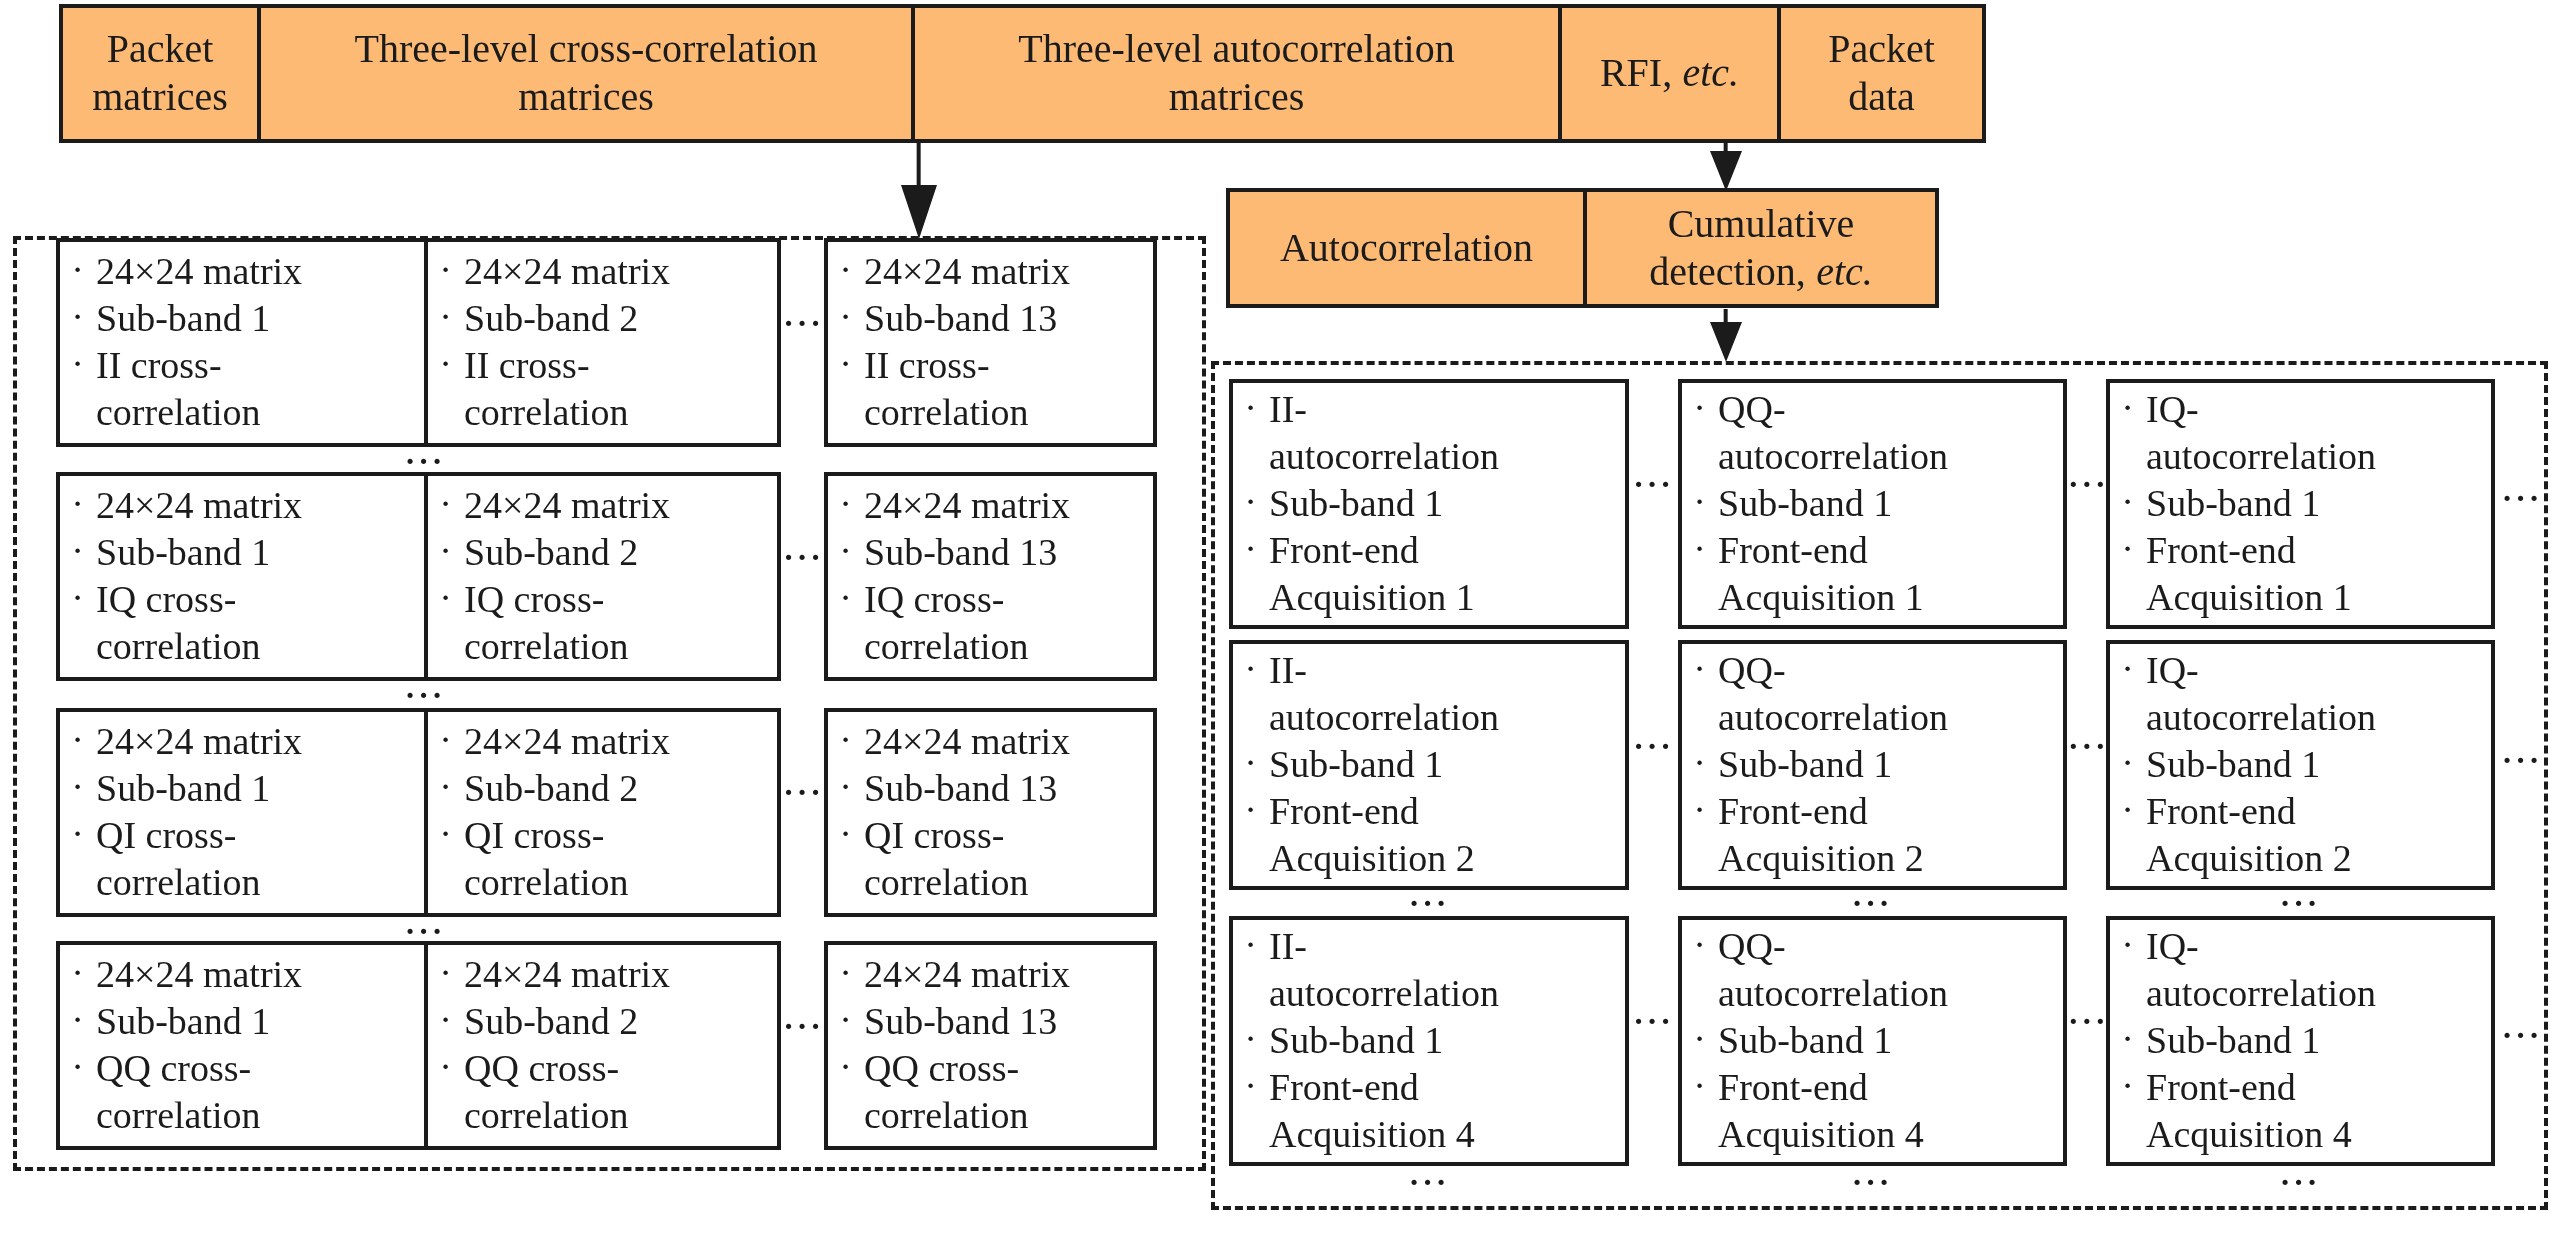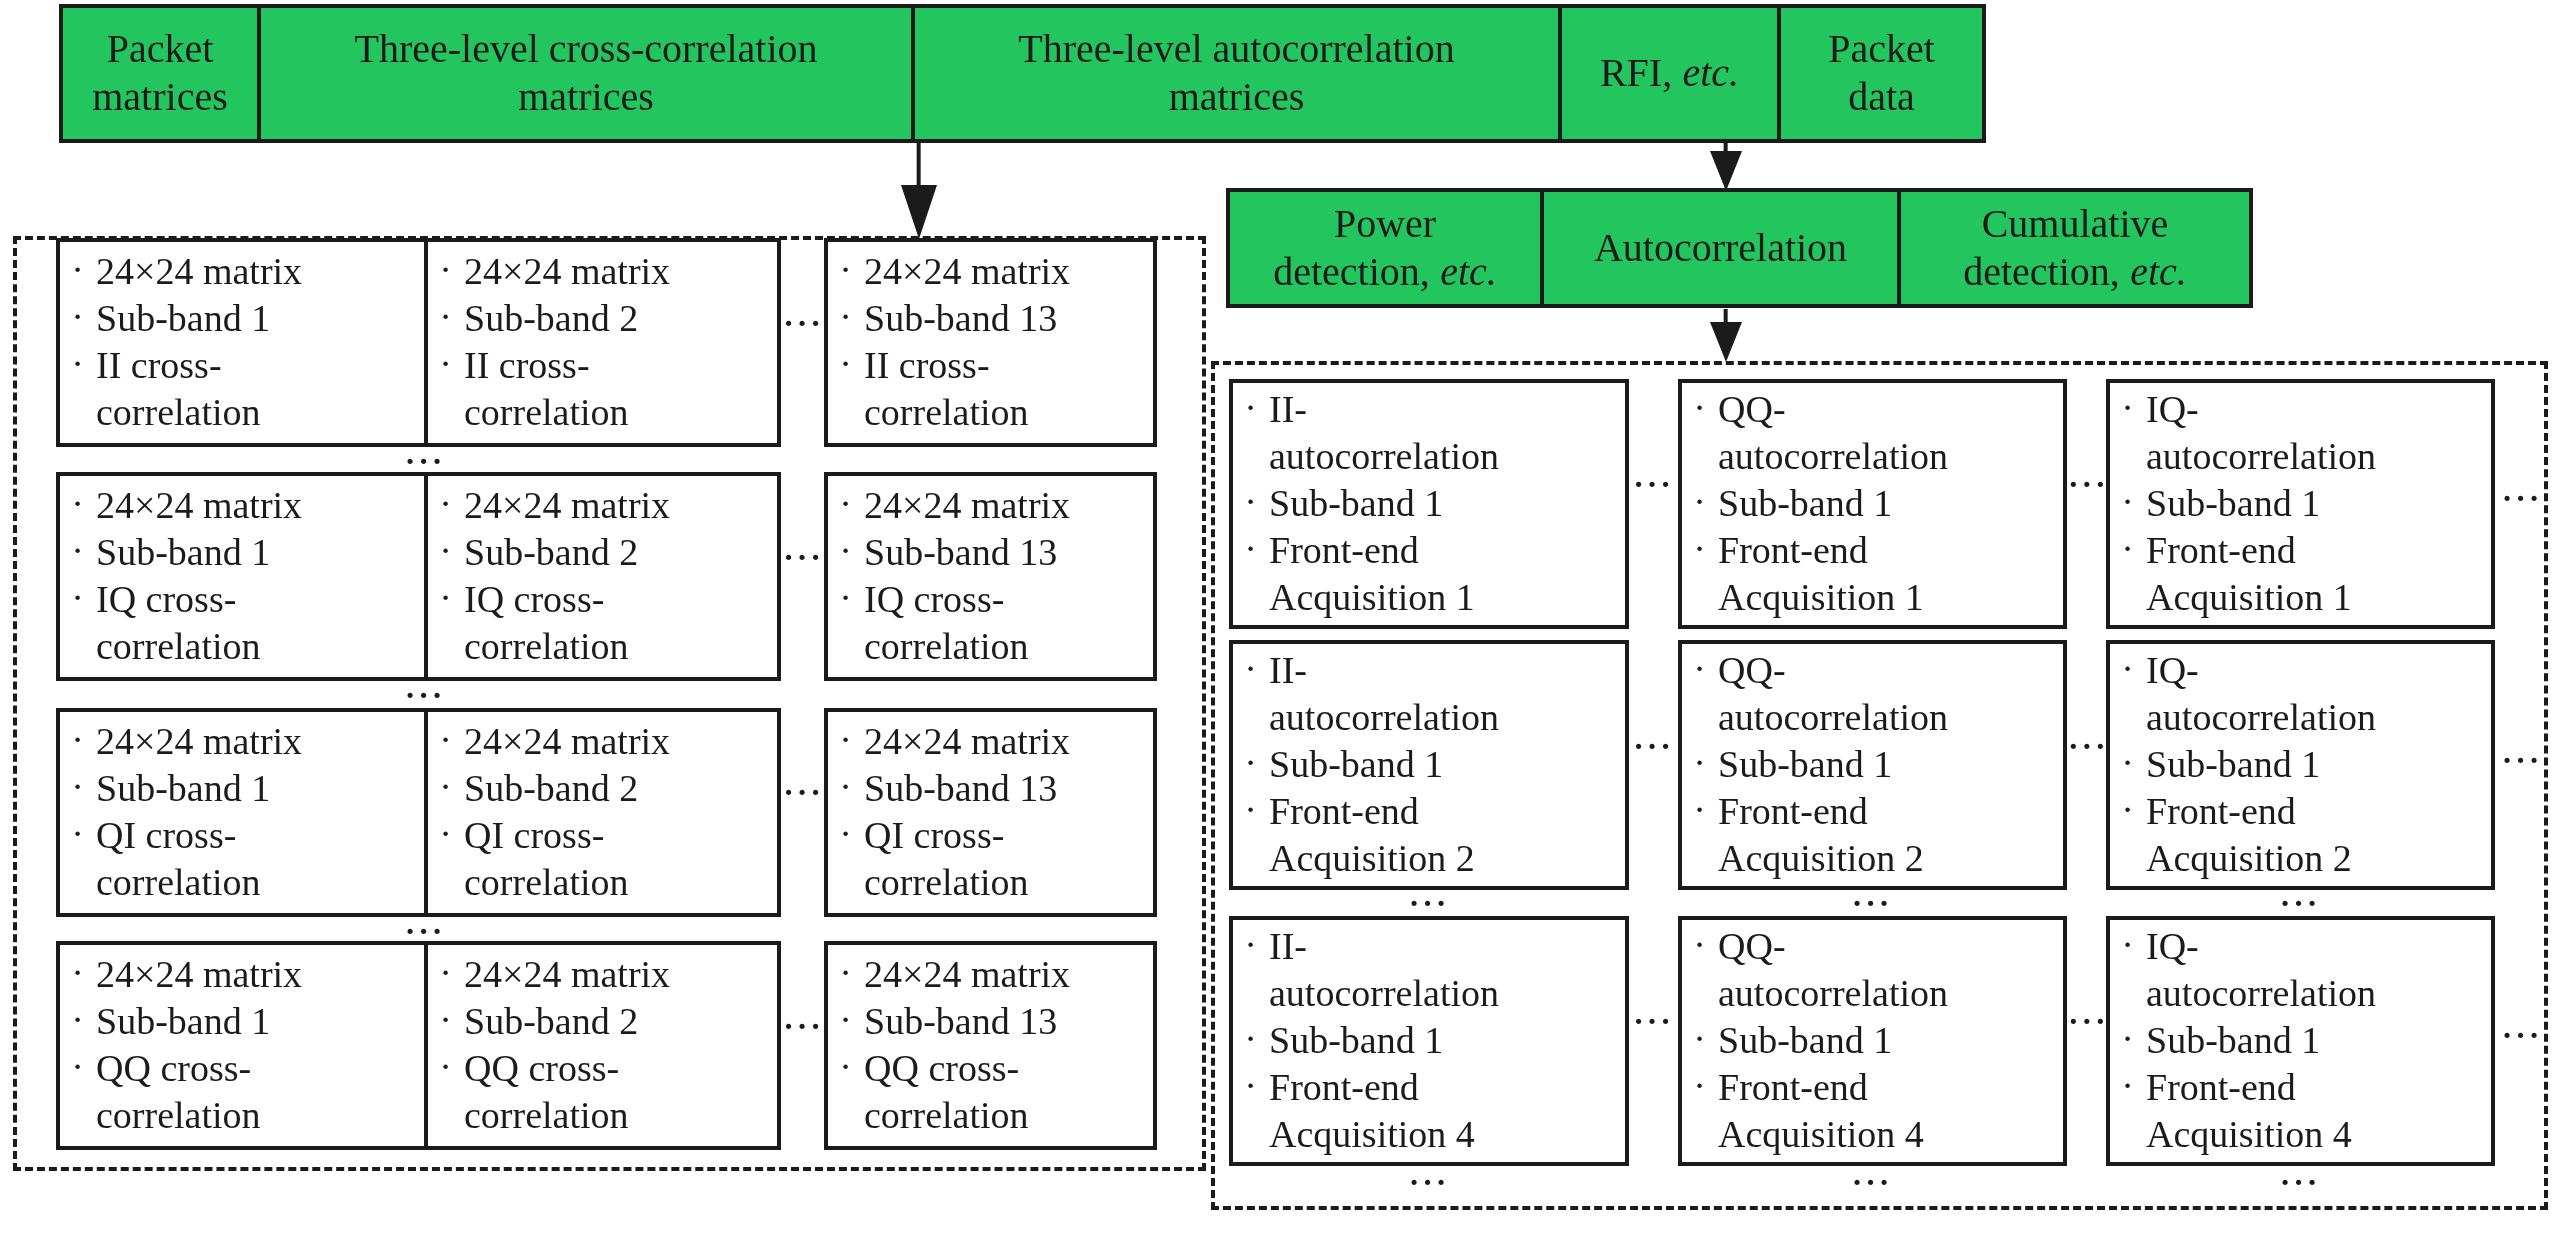--- a/index.html
+++ b/index.html
@@ -2,21 +2,21 @@
 <html style="font-size:15px"><head>
 <meta charset="utf-8">
 <title>Packet correlation matrices figure</title>
 <style>
   html,body{margin:0;padding:0;background:#ffffff;}
   .canvas{
     position:relative;width:2576px;height:1234px;background:#ffffff;
     font-family:"Liberation Serif","DejaVu Serif",serif;color:#1b1b1b;overflow:hidden;
   }
   
-  .hrow{position:absolute;display:flex;border:4.7px solid #1b1b1b;background:#22c55e;}
+  .hrow{position:absolute;display:flex;border:4.7px solid #1b1b1b;background:#fdba74;}
   .hcell{
     box-sizing:border-box;border-right:4.7px solid #1b1b1b;
     display:flex;align-items:center;justify-content:center;
     text-align:center;font-size:40px;line-height:48px;padding:0 5.6px;
   }
   .hcell:last-child{border-right:none;}
   .prow{left:59px;top:3.7px;}
   .prow .hcell{height:131px;}
   .w1{width:198px}.w2{width:333px}.w3{width:654px}.w4{width:647px}.w5{width:219px}.w6{width:201px}
   .mrow{left:1226px;top:188px;}
@@ -86,26 +86,20 @@
   <div class="arrow" style="left:1707px;top:140px;width:37px;height:51px">
     <div class="stem" style="height:15px"></div>
     <div class="head sm" style="top:11.2px"></div>
   </div>
   <div class="arrow" style="left:1707px;top:309px;width:37px;height:53px">
     <div class="stem" style="height:15px"></div>
     <div class="head sm" style="top:13px"></div>
   </div>
 
   <div class="hrow mrow">
-    <div class="hcell m1">
-      <div class="txt">
-          <span class="cl">Power</span>
-          <span class="cl"><span>detection,</span><span class="etc">etc.</span></span>
-        </div>
-    </div>
     <div class="hcell m2">
       <div class="txt">
           <span class="cl">Autocorrelation</span>
         </div>
     </div>
     <div class="hcell m3">
       <div class="txt">
           <span class="cl">Cumulative</span>
           <span class="cl"><span>detection,</span><span class="etc">etc.</span></span>
         </div>

